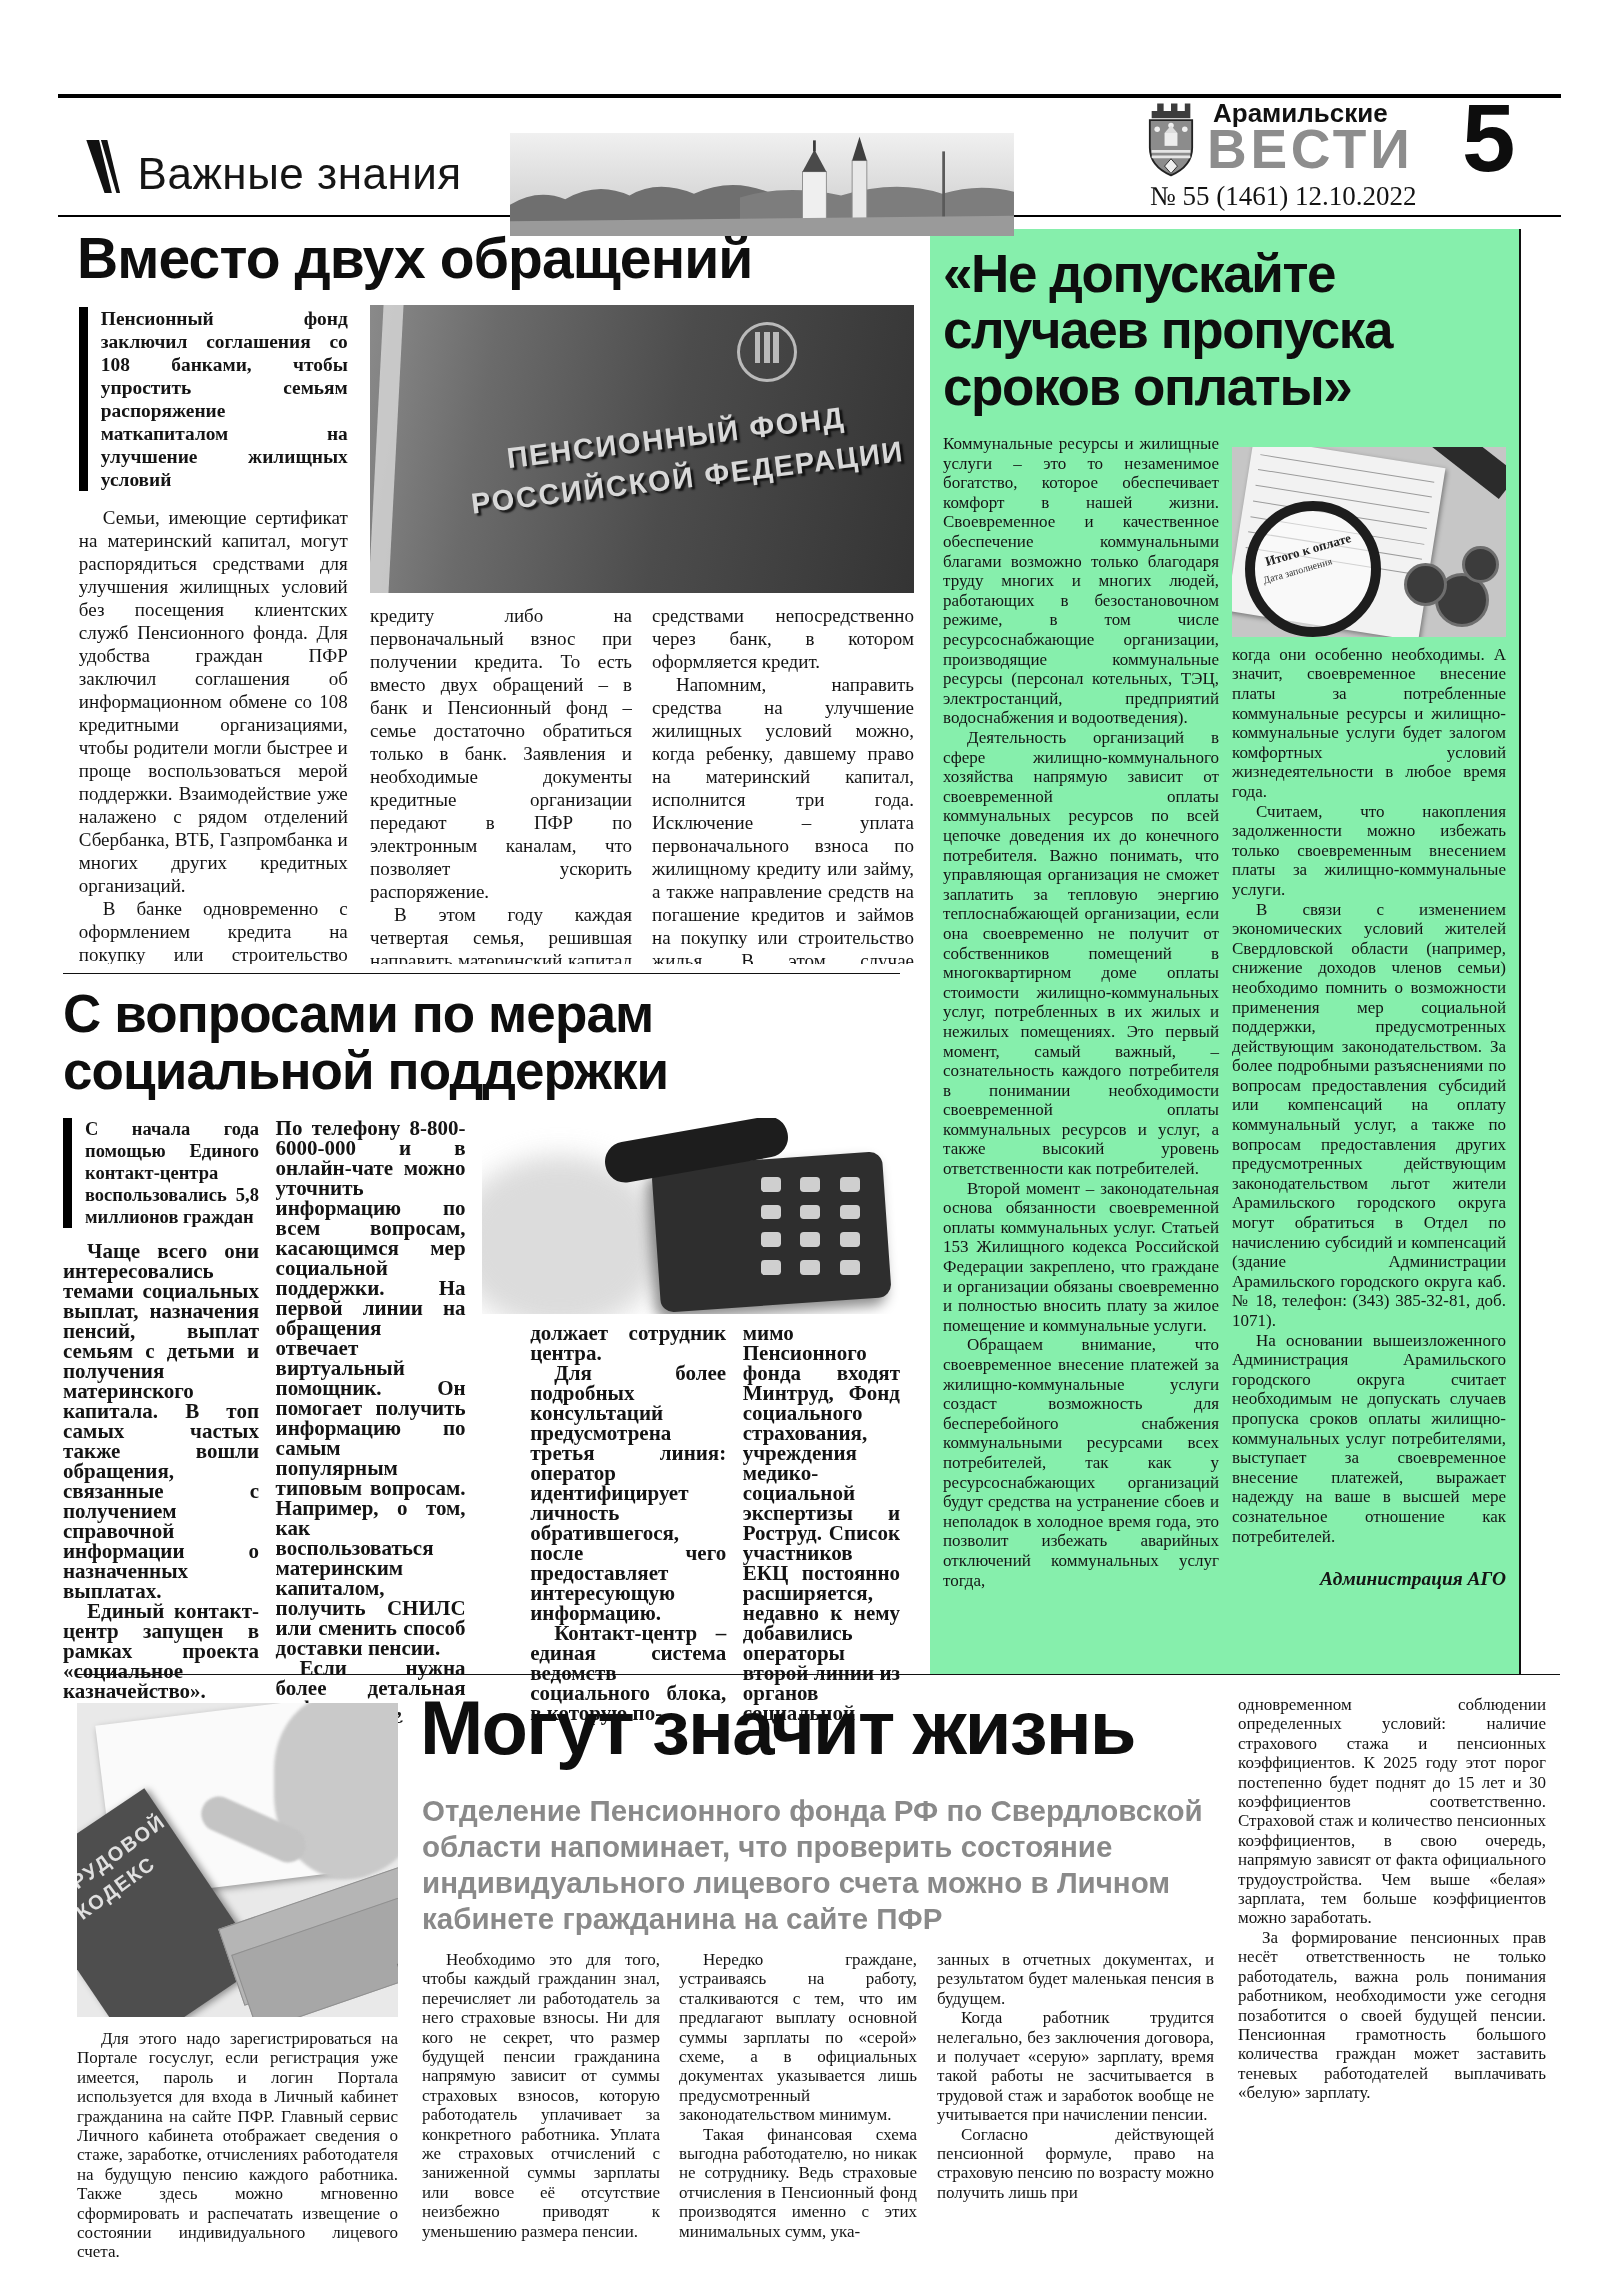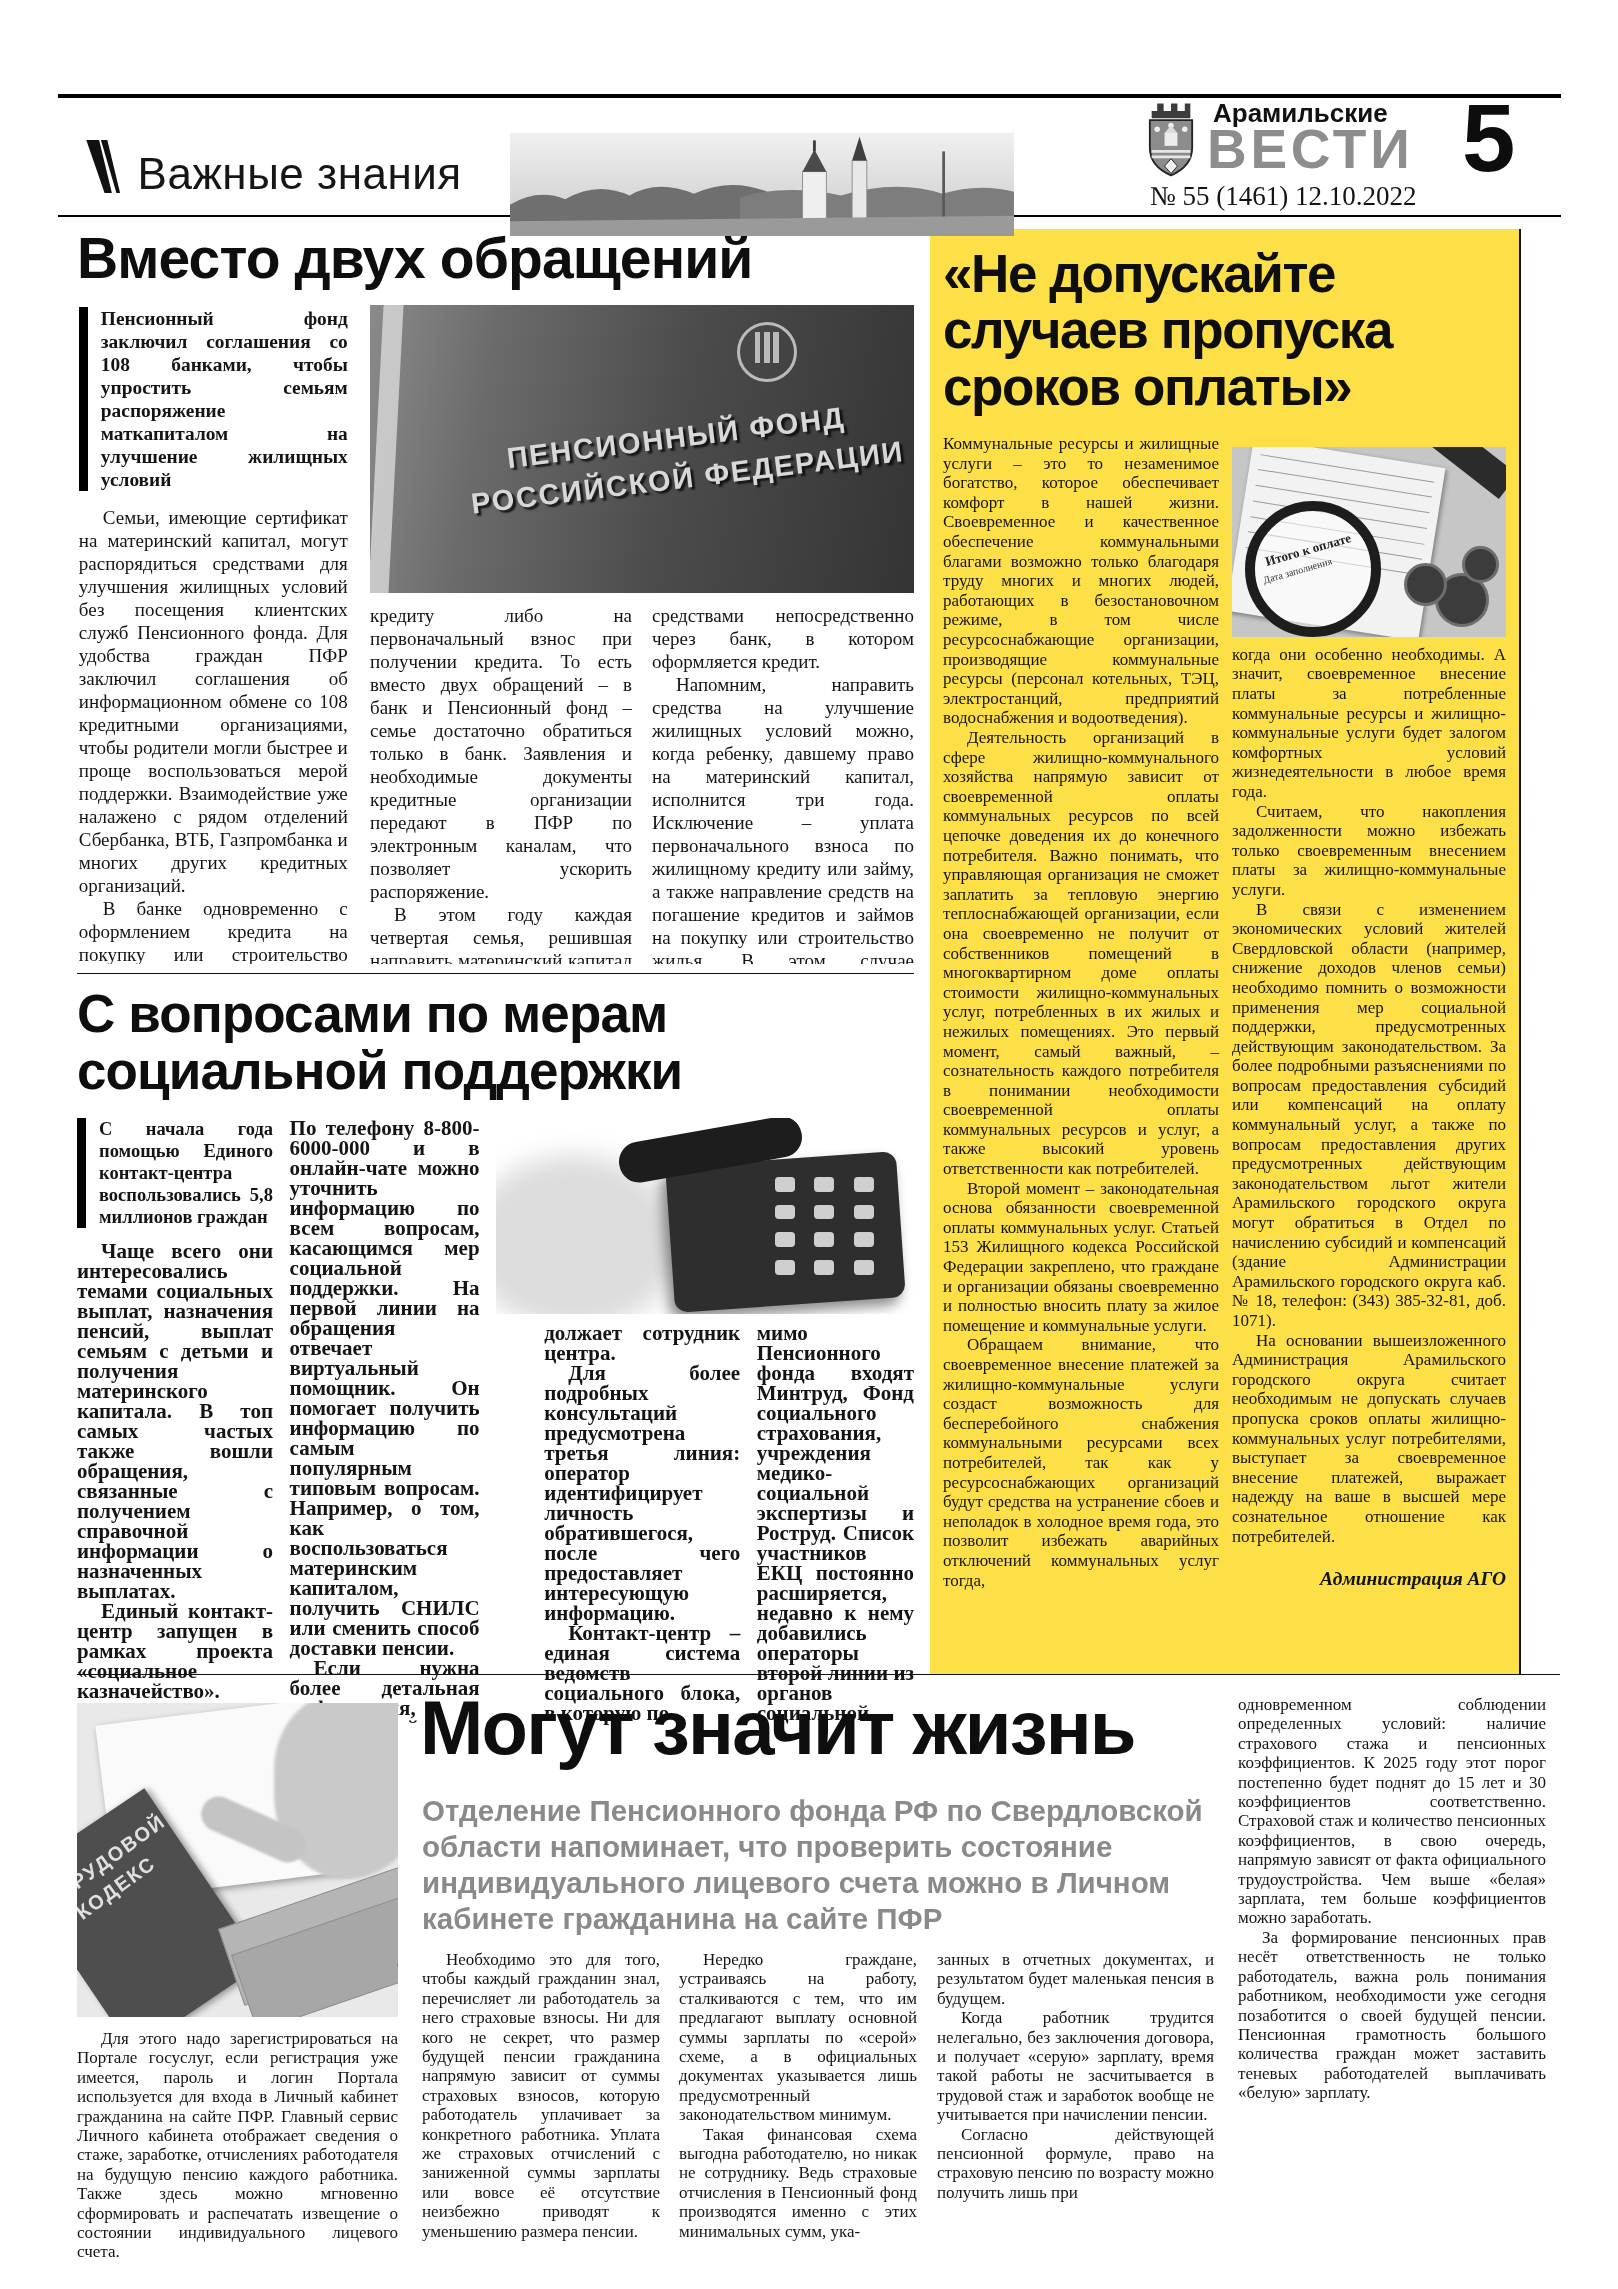--- a/index.html
+++ b/index.html
@@ -27,31 +27,31 @@
   
   #a1{position:absolute;left:77px;top:229px;width:837px;height:735px;overflow:hidden;}
   #a1 .p{font-size:19px;line-height:23px;}
   #a1 h1{font-size:57px;line-height:1.05;letter-spacing:-0.9px;}
   .a1-c1{position:absolute;left:1.8px;top:78px;width:269px;bottom:0;overflow:hidden;}
   .a1-lead{font-size:19.4px;line-height:23px;margin-bottom:14.8px;}
   .a1-photo{position:absolute;left:293px;top:76px;width:544px;height:288px;overflow:hidden;
             background:linear-gradient(100deg,#8a8a8a 0%,#6b6b6b 22%,#4c4c4c 55%,#343434 100%);}
   .a1-col{position:absolute;top:375px;bottom:0;width:262px;overflow:hidden;}
   
-  #a2{position:absolute;left:930px;top:229px;width:591px;height:1446px;background:#fde047;
+  #a2{position:absolute;left:930px;top:229px;width:591px;height:1446px;background:#86efac;
       border-right:2.8px solid #111;box-sizing:border-box;padding:11px 13px;overflow:hidden;}
   #a2 h1{font-size:53px;line-height:1.07;letter-spacing:-1.4px;margin:5.5px 0 18.5px;}
   #a2 .p{font-size:17px;line-height:19.6px;}
   .a2-cols{display:flex;gap:13px;align-items:flex-end;}
   .a2-colL{width:277px;}
   .a2-colR{width:275px;}
   .a2-photo{position:relative;height:190px;margin-bottom:8.3px;overflow:hidden;background:#c6c6c6;}
   .signature{margin-top:22px;text-align:right;font-weight:bold;font-style:italic;font-size:19.4px;}
   
-  #a3{position:absolute;left:77px;top:973px;width:837px;height:752px;border-top:1.8px solid #111;
+  #a3{position:absolute;left:63px;top:973px;width:837px;height:752px;border-top:1.8px solid #111;
       box-sizing:border-box;padding-top:11px;overflow:hidden;}
   #a3 h1{font-size:53px;line-height:1.08;letter-spacing:-0.9px;}
   #a3 .p{font-size:21px;line-height:20px;font-weight:bold;}
   .a3-body{display:flex;gap:16.6px;margin-top:18.5px;}
   .a3-c1{width:196px;}
   .a3-c2{width:190px;}
   .a3-right{flex:1;}
   .a3-lead{font-size:18.5px;line-height:22px;margin-bottom:13px;}
   .a3-photo{position:relative;height:196px;margin-bottom:9.2px;overflow:hidden;
             background:linear-gradient(115deg,#cwhite,#bdbdbd 10%,#9f9f9f 55%,#8a8a8a 100%);}

